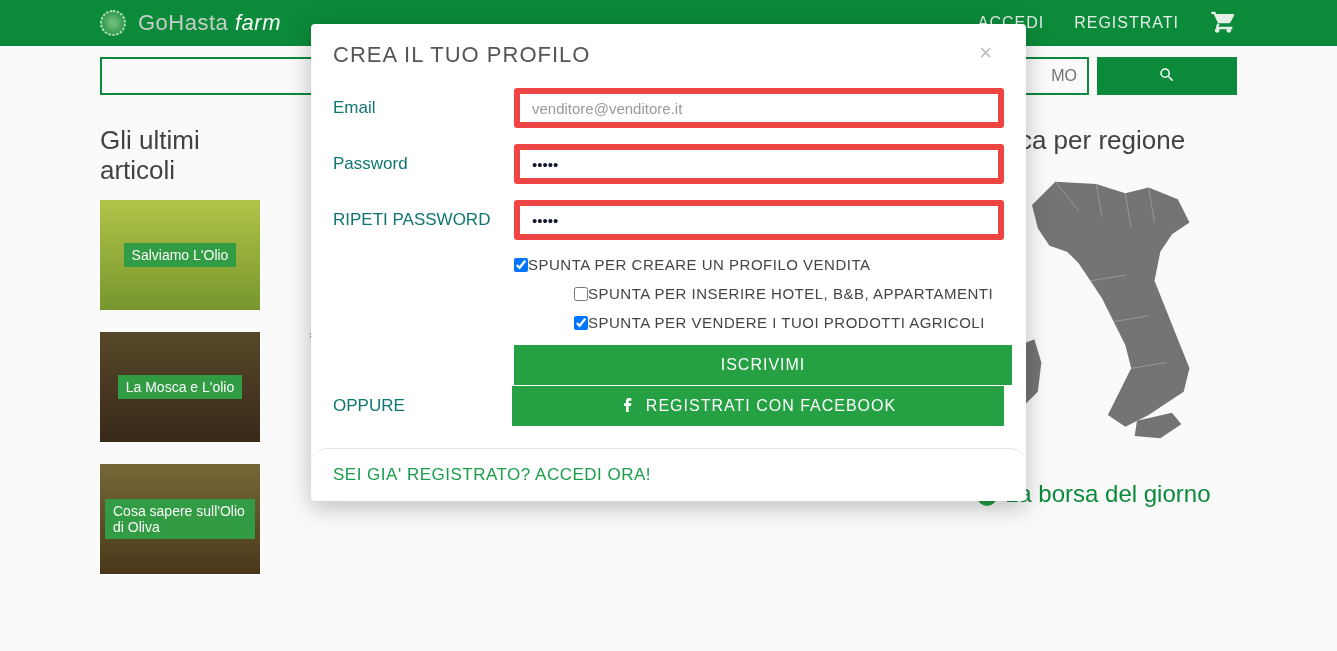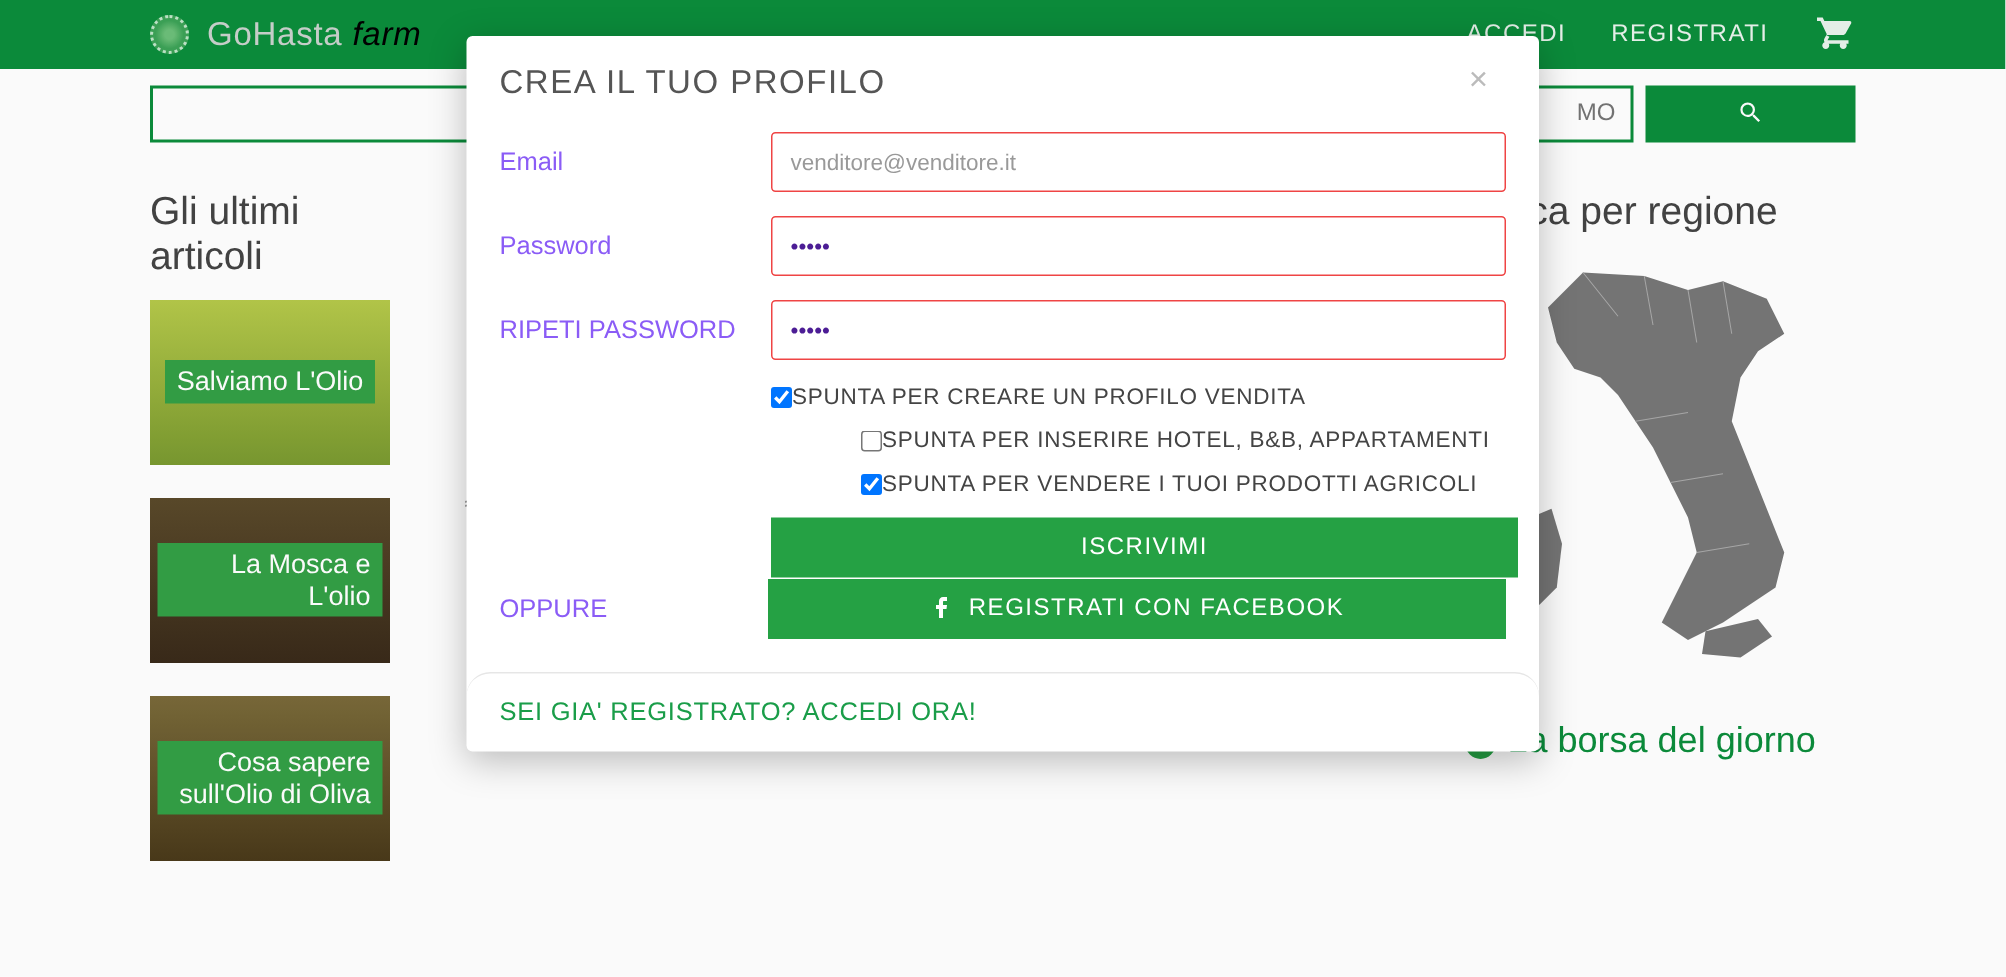--- a/index.html
+++ b/index.html
@@ -31,21 +31,21 @@
     border-radius: 50%;
     background: radial-gradient(circle, #6dbf7a 20%, #3da357 60%);
     border: 2px dotted #bfe5c8;
   }
   .logo-text {
     font-size: 22px;
     color: #c9d2cc;
     font-weight: 500;
     letter-spacing: 0.5px;
   }
-  .logo-text em { color: #000000; text-align: center; }
+  .logo-text em { color: #ffffff; text-align: center; }
   .nav-right {
     margin-left: auto;
     display: flex;
     align-items: center;
     gap: 30px;
     font-size: 16px;
     font-weight: 500;
     letter-spacing: 1px;
   }
   .nav-right a { color: #e9f3ec; text-decoration: none; }
@@ -109,23 +109,23 @@
     display: flex;
     align-items: center;
     justify-content: center;
   }
   .article-card.a1 { background: linear-gradient(#b5c84a,#7a9a30); }
   .article-card.a2 { background: linear-gradient(#5a4a2a,#3a2a1a); }
   .article-card.a3 { background: linear-gradient(#7a6a3a,#4a3a1a); }
   .article-label {
     background: #34a046;
     color: #fff;
-    font-size: 18px;
+    font-size: 14px;
     padding: 4px 8px;
-    text-align: right;
+    text-align: left;
     line-height: 1.15;
     max-width: 150px;
   }
   .product-price {
     font-size: 18px;
     color: #444;
     margin-top: 200px;
   }
   .map-placeholder {
     width: 250px;
@@ -193,30 +193,30 @@
   }
   .form-row {
     display: flex;
     align-items: center;
     margin-bottom: 16px;
     gap: 16px;
   }
   .form-label {
     width: 165px;
     font-size: 17px;
-    color: #8b5cf6;
+    color: #0f766e;
   }
   .form-input {
     flex: 1;
     height: 40px;
-    border: 1px solid #ef4444;
+    border: 6px solid #ef4444;
     border-radius: 3px;
     padding: 6px 12px;
     font-size: 15px;
-    color: #4c1d95;
+    color: #0f172a;
   }
   .form-input::placeholder { color: #999; }
   .check-row {
     display: flex;
     align-items: center;
     margin-left: 181px;
     margin-bottom: 12px;
     font-size: 15px;
     color: #444;
     letter-spacing: 0.5px;

